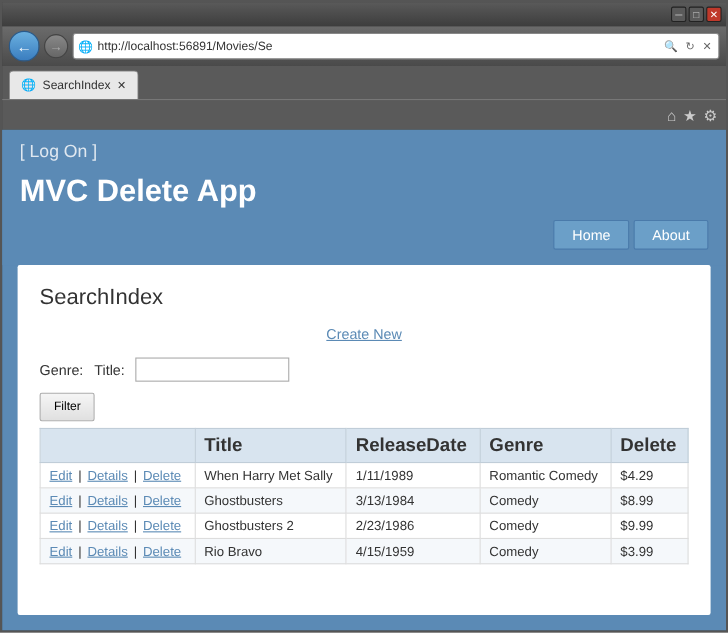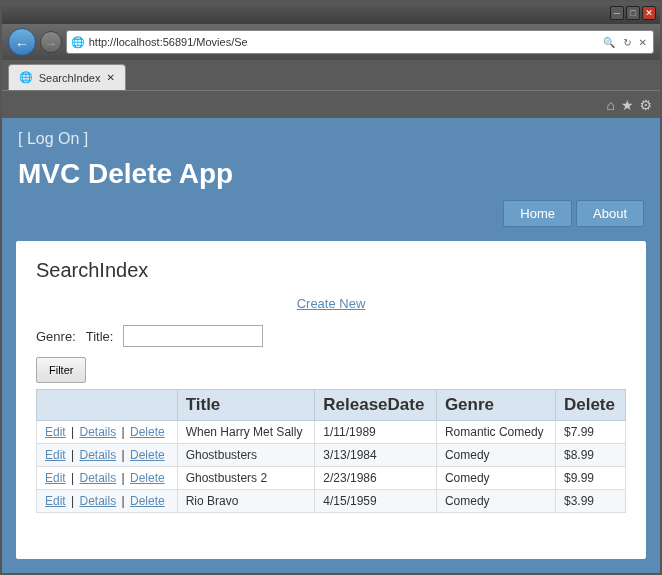--- a/index.html
+++ b/index.html
@@ -415,21 +415,21 @@
             <td class="row-actions">
               <a class="action-link">Edit</a>
               <span class="action-sep">|</span>
               <a class="action-link">Details</a>
               <span class="action-sep">|</span>
               <a class="action-link">Delete</a>
             </td>
             <td>When Harry Met Sally</td>
             <td>1/11/1989</td>
             <td>Romantic Comedy</td>
-            <td>$7.99</td>
+            <td>$4.29</td>
           </tr>
           <tr>
             <td class="row-actions">
               <a class="action-link">Edit</a>
               <span class="action-sep">|</span>
               <a class="action-link">Details</a>
               <span class="action-sep">|</span>
               <a class="action-link">Delete</a>
             </td>
             <td>Ghostbusters</td>

